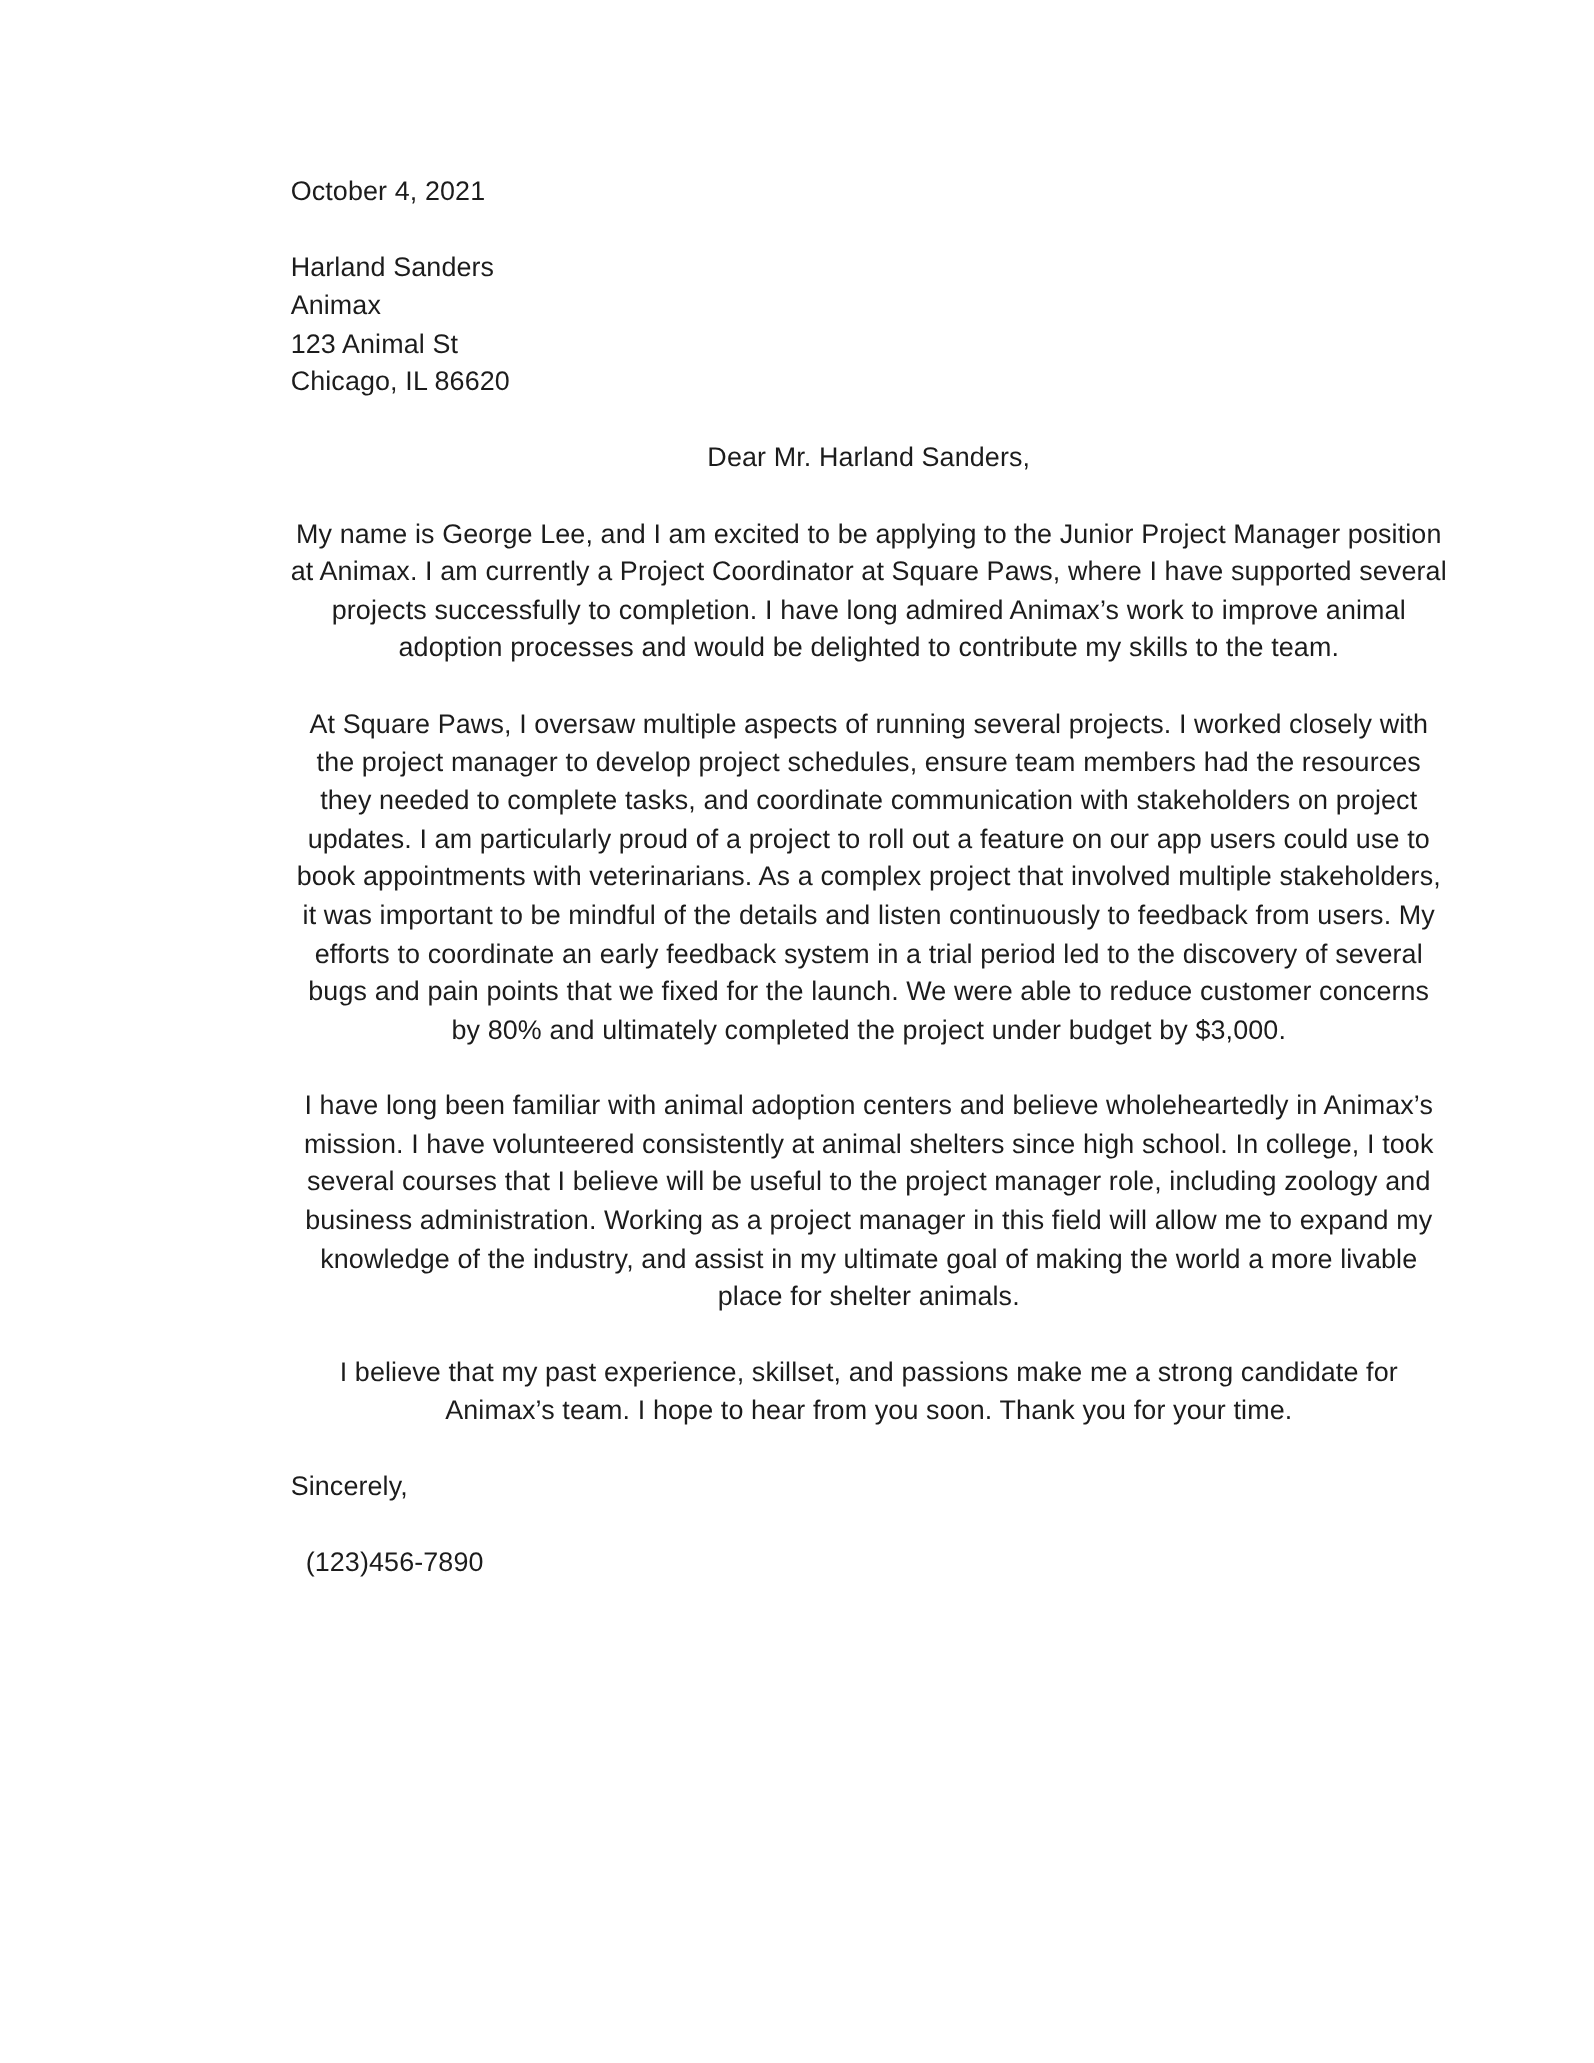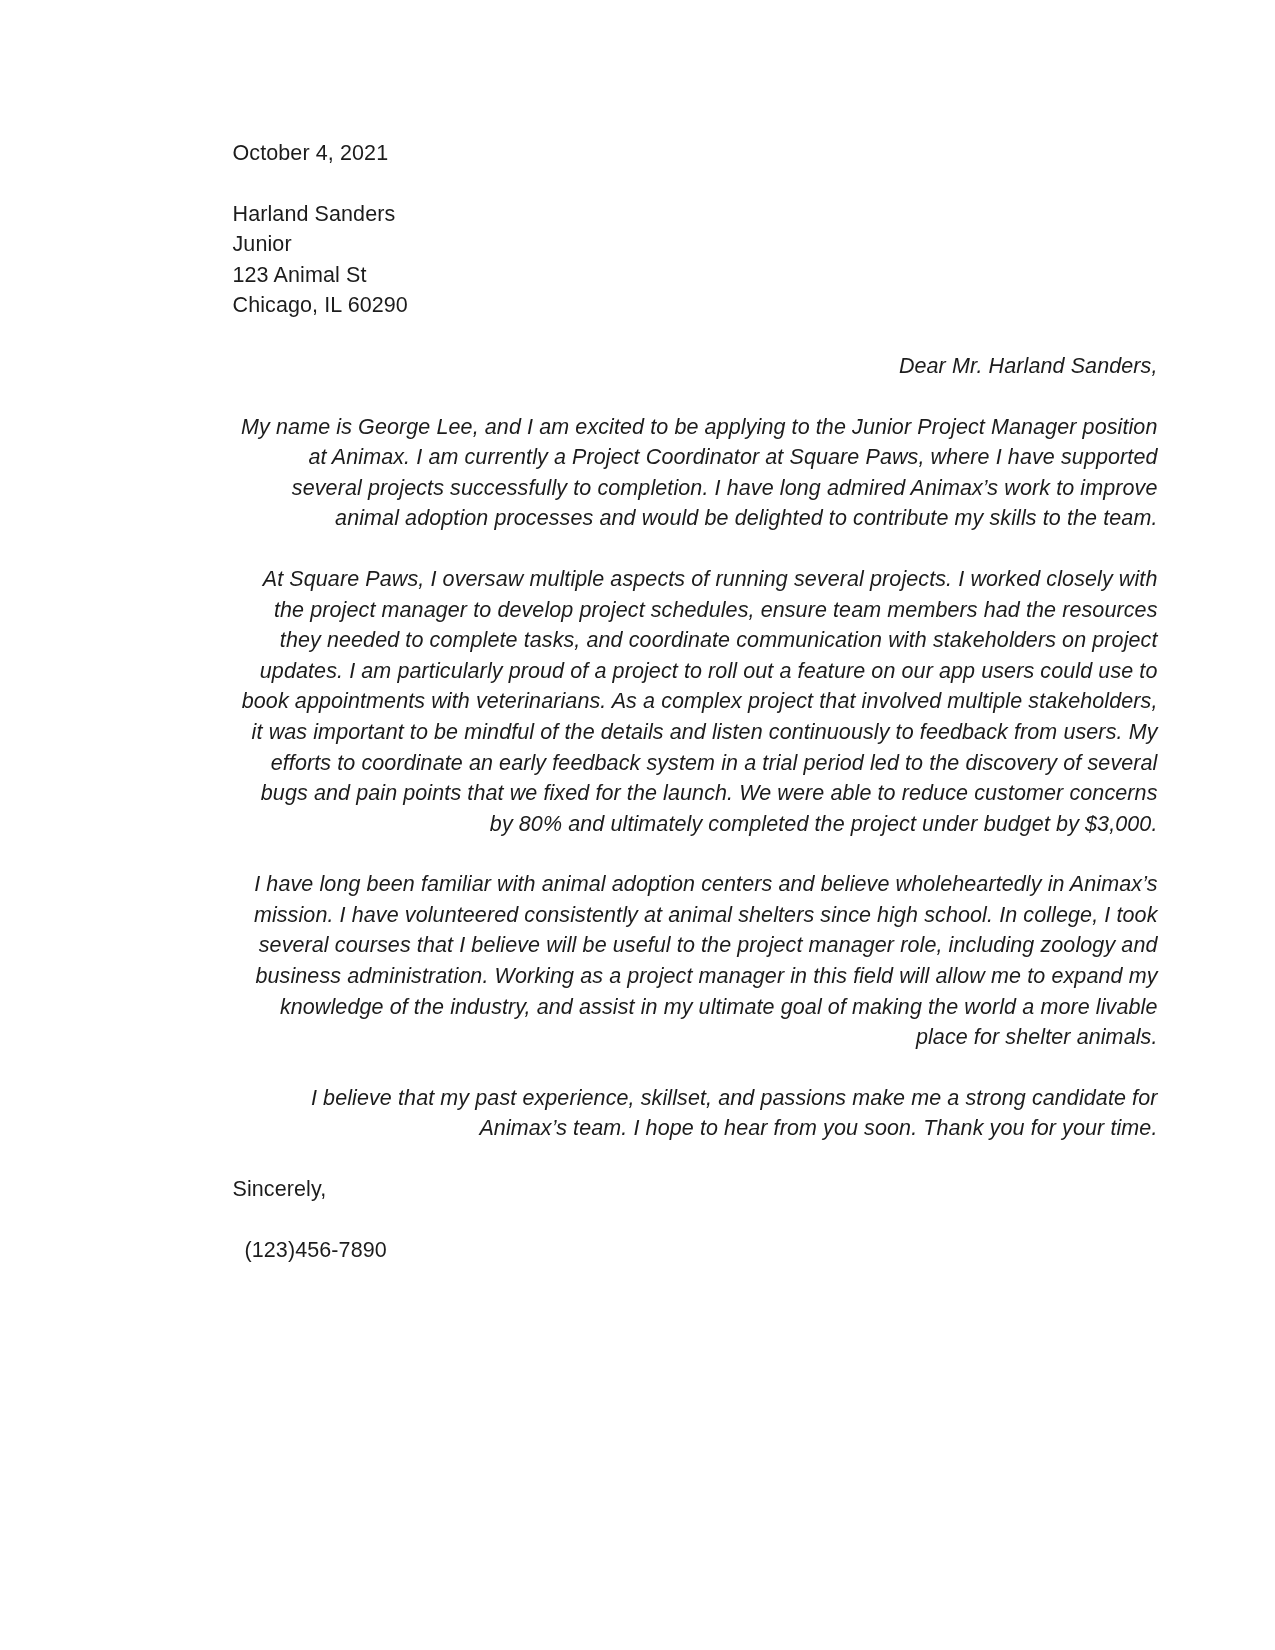--- a/index.html
+++ b/index.html
@@ -33,24 +33,23 @@
     margin: 0 0 30px 0;
   }
   .block.addr {
   }
   .line {
     display: block;
     white-space: pre-wrap;
   }
   .para {
     margin: 0 0 30px 0;
-    text-align: right;
+    text-align: center;
     white-space: normal;
     hyphens: none;
-    font-style: italic;
   }
   .para:last-child {
     margin-bottom: 0;
   }
   .sig {
     margin: 16px 0 30px 0;
   }
   .phone {
     margin: 12px;
   }
@@ -60,23 +59,23 @@
 
 <div class="page">
   <div class="letter">
 
     <div class="block">
       <span class="line">October 4, 2021</span>
     </div>
 
     <div class="block addr">
       <span class="line">Harland Sanders</span>
-      <span class="line">Junior</span>
+      <span class="line">Animax</span>
       <span class="line">123 Animal St</span>
-      <span class="line">Chicago, IL 60290</span>
+      <span class="line">Chicago, IL 86620</span>
     </div>
 
     <p class="para">Dear Mr. Harland Sanders,</p>
 
     <p class="para">My name is George Lee, and I am excited to be applying to the Junior Project Manager position at Animax. I am currently a Project Coordinator at Square Paws, where I have supported several projects successfully to completion. I have long admired Animax’s work to improve animal adoption processes and would be delighted to contribute my skills to the team.</p>
 
     <p class="para">At Square Paws, I oversaw multiple aspects of running several projects. I worked closely with the project manager to develop project schedules, ensure team members had the resources they needed to complete tasks, and coordinate communication with stakeholders on project updates. I am particularly proud of a project to roll out a feature on our app users could use to book appointments with veterinarians. As a complex project that involved multiple stakeholders, it was important to be mindful of the details and listen continuously to feedback from users. My efforts to coordinate an early feedback system in a trial period led to the discovery of several bugs and pain points that we fixed for the launch. We were able to reduce customer concerns by 80% and ultimately completed the project under budget by $3,000.</p>
 
     <p class="para">I have long been familiar with animal adoption centers and believe wholeheartedly in Animax’s mission. I have volunteered consistently at animal shelters since high school. In college, I took several courses that I believe will be useful to the project manager role, including zoology and business administration. Working as a project manager in this field will allow me to expand my knowledge of the industry, and assist in my ultimate goal of making the world a more livable place for shelter animals.</p>
 

